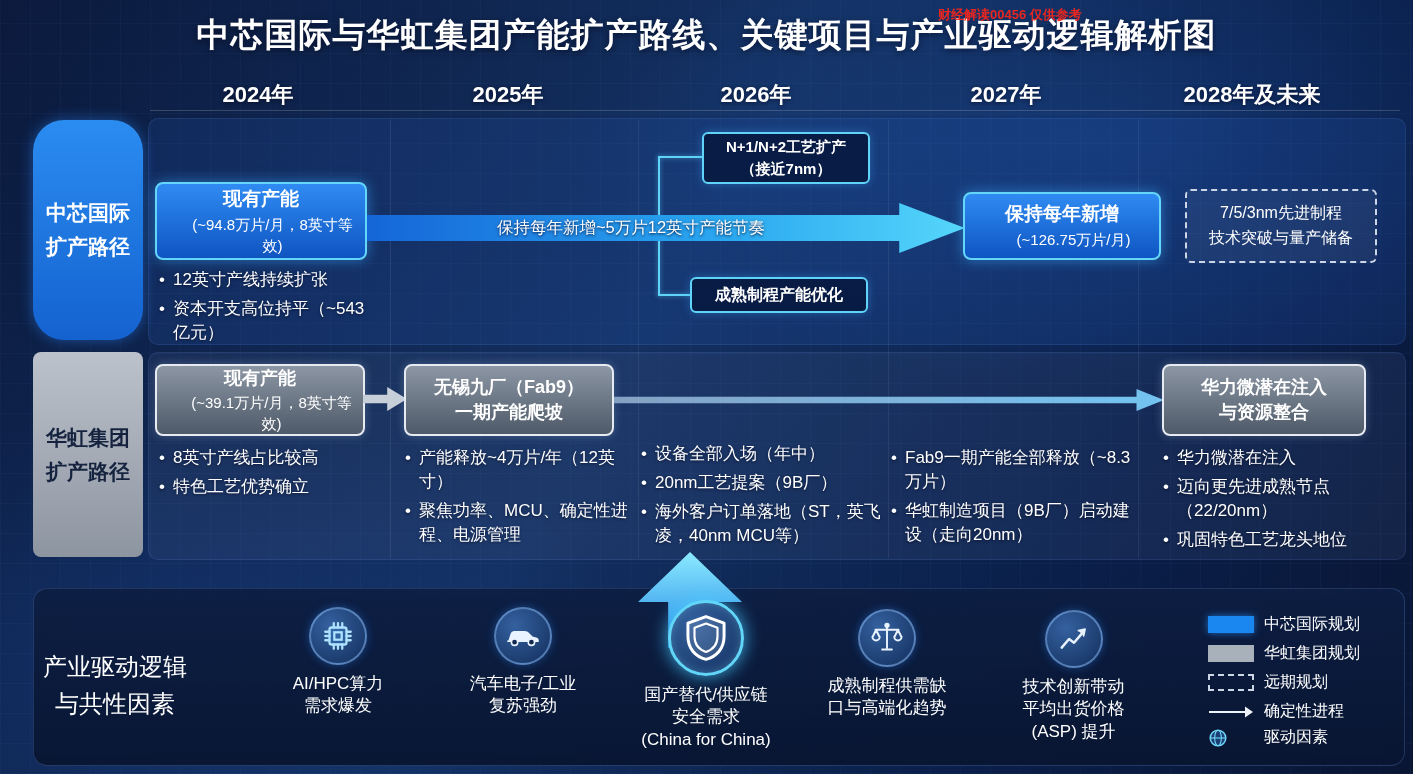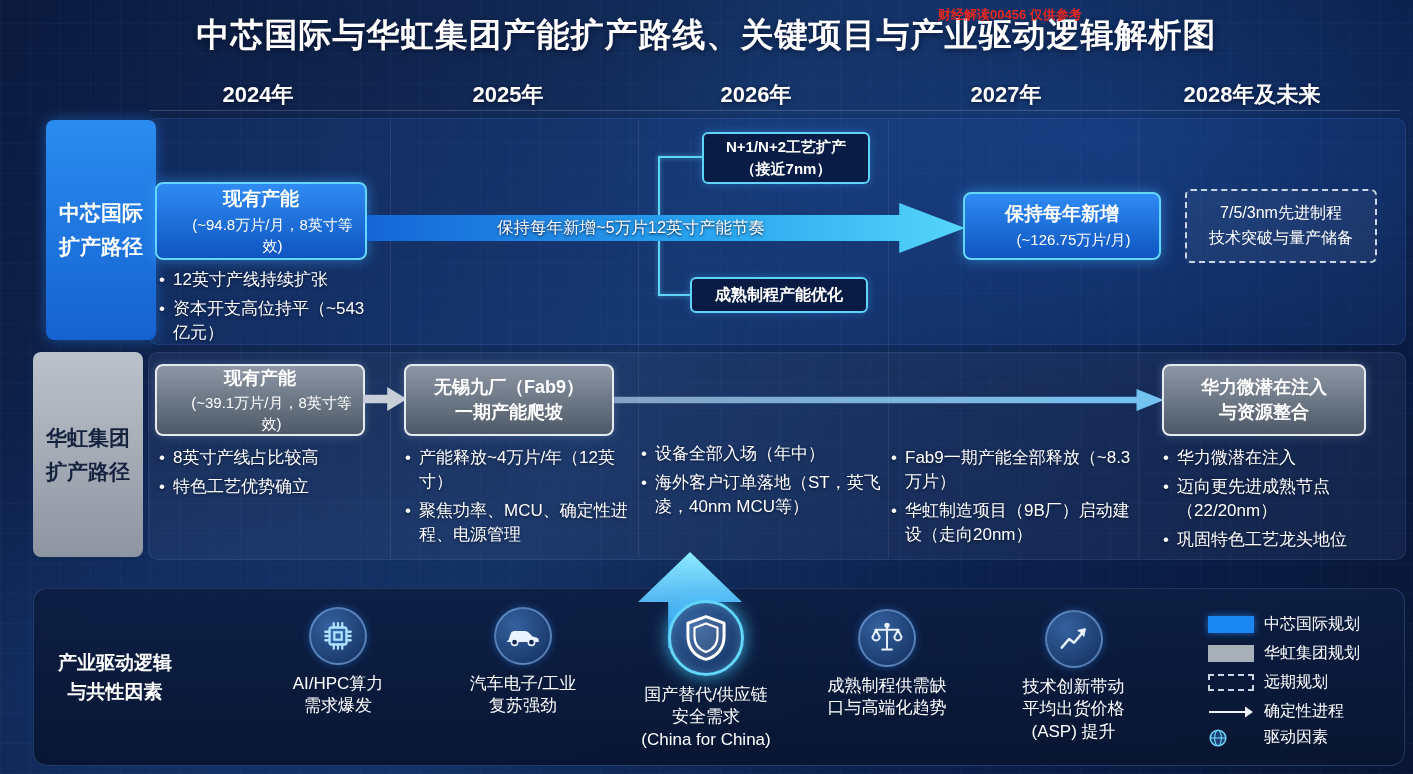--- a/index.html
+++ b/index.html
@@ -22,21 +22,21 @@
 
   .year { position:absolute; top:80px; transform:translateX(-50%); font-size:22px; font-weight:bold; text-shadow:0 1px 4px rgba(0,0,20,.6); }
   .timeline-rule { left:150px; top:110px; width:1250px; height:1px; background:rgba(255,255,255,0.18); }
 
   .band { border-radius:10px; border:1px solid rgba(100,150,230,0.15); }
   .band.smic { left:148px; top:118px; width:1258px; height:227px; background:rgba(45,100,205,0.16); }
   .band.hh   { left:148px; top:352px; width:1258px; height:208px; background:rgba(90,115,160,0.14); }
   .colline { width:1px; top:120px; height:438px; background:rgba(255,255,255,0.07); }
 
   .rowlabel { position:absolute; display:flex; align-items:center; justify-content:center; text-align:center; font-weight:bold; font-size:21px; line-height:1.6; border-radius:8px; }
-  .rowlabel.blue { left:46px; top:120px; width:110px; height:220px; background:linear-gradient(180deg,#2b8cf0,#1462d0); box-shadow:0 0 14px rgba(40,130,240,.5); }
+  .rowlabel.blue { left:33px; top:120px; width:110px; height:220px; background:linear-gradient(180deg,#2b8cf0,#1462d0); box-shadow:0 0 14px rgba(40,130,240,.5);border-radius:31px; }
   .rowlabel.gray { left:33px; top:352px; width:110px; height:205px; background:linear-gradient(180deg,#bcc2cb,#8d95a1); color:#15233f; }
 
   .bluebox { position:absolute; background:linear-gradient(180deg,#2f8bf2 0%,#0f55c2 100%); border:2px solid #63d6fa; border-radius:8px; box-shadow:0 0 14px rgba(60,170,255,.55); display:flex; flex-direction:column; align-items:center; justify-content:center; text-align:center; }
   .darkbox { position:absolute; background:rgba(7,24,62,.88); border:2px solid #5fd4f8; border-radius:6px; display:flex; align-items:center; justify-content:center; text-align:center; box-shadow:0 0 10px rgba(60,170,255,.35); font-size:15px; line-height:1.45; font-weight:bold; }
   .graybox { position:absolute; background:linear-gradient(180deg,#8c96a4 0%,#4e5a69 100%); border:2px solid #e6ebf2; border-radius:8px; display:flex; flex-direction:column; align-items:center; justify-content:center; text-align:center; box-shadow:0 0 10px rgba(200,220,240,.25); }
   .dashedbox { position:absolute; border:2px dashed #ccd6e6; border-radius:6px; background:rgba(255,255,255,.05); display:flex; align-items:center; justify-content:center; text-align:center; font-size:16px; line-height:1.55; }
   .box-title { font-weight:bold; font-size:19px; }
   .box-sub { font-size:15px; margin-top:3px; line-height:1.35; padding:0 8px;margin-left:23px; }
   .gray-title { font-weight:bold; font-size:18px; line-height:1.4; }
 
@@ -57,21 +57,21 @@
     filter:drop-shadow(0 0 5px rgba(140,210,255,.5)); }
   .up-arrow { position:absolute; left:638px; top:552px; width:104px; height:96px;
     background:linear-gradient(180deg,#8ceaff,#1e86e6);
     clip-path:polygon(50% 0, 100% 52%, 71% 52%, 71% 100%, 29% 100%, 29% 52%, 0 52%);
     filter:drop-shadow(0 0 10px rgba(80,200,255,.7)); z-index:3; }
 
   .cline { position:absolute; background:#5fd4f8; box-shadow:0 0 5px rgba(95,212,248,.6); }
 
   .bottom-panel { position:absolute; left:33px; top:588px; width:1372px; height:178px; border-radius:14px;
     background:linear-gradient(180deg, rgba(13,30,66,0.92), rgba(9,22,50,0.96)); border:1px solid rgba(90,130,200,0.3); z-index:2; }
-  .drivers-label { position:absolute; left:30px; top:648px; width:170px; text-align:center; font-weight:bold; font-size:19px; line-height:1.55; z-index:4; }
+  .drivers-label { position:absolute; left:30px; top:648px; width:170px; text-align:center; font-weight:normal; font-size:24px; line-height:1.55; z-index:4; }
 
   .driver { position:absolute; text-align:center; z-index:4; }
   .circle { margin:0 auto; border-radius:50%; display:flex; align-items:center; justify-content:center;
     background:radial-gradient(circle at 35% 30%, #34619f, #132e5c); border:2px solid rgba(140,190,250,.5); box-shadow:0 0 8px rgba(40,120,220,.45); }
   .circle.std { width:58px; height:58px; }
   .circle.big { width:76px; height:76px; border:3px solid #62d6f8; box-shadow:0 0 18px rgba(70,200,255,.85), inset 0 0 10px rgba(120,220,255,.35); }
   .driver-label { margin-top:8px; font-size:17px; line-height:1.32; }
 
   .legend-row { position:absolute; display:flex; align-items:center; gap:10px; font-size:16px; z-index:4; }
   .swatch { width:46px; height:17px; flex:0 0 auto; }
@@ -162,20 +162,21 @@
     <div class="bullet">特色工艺优势确立</div>
   </div>
 
   <div class="bullets" style="left:404px; top:446px; width:228px;">
     <div class="bullet">产能释放~4万片/年（12英寸）</div>
     <div class="bullet">聚焦功率、MCU、确定性进程、电源管理</div>
   </div>
 
   <div class="bullets" style="left:640px; top:442px; width:242px;">
     <div class="bullet">设备全部入场（年中）</div>
+    <div class="bullet">20nm工艺提案（9B厂）</div>
     <div class="bullet">海外客户订单落地（ST，英飞凌，40nm MCU等）</div>
   </div>
 
   <div class="bullets" style="left:890px; top:446px; width:242px;">
     <div class="bullet">Fab9一期产能全部释放（~8.3万片）</div>
     <div class="bullet">华虹制造项目（9B厂）启动建设（走向20nm）</div>
   </div>
 
   <div class="bullets" style="left:1162px; top:446px; width:232px;">
     <div class="bullet">华力微潜在注入</div>

